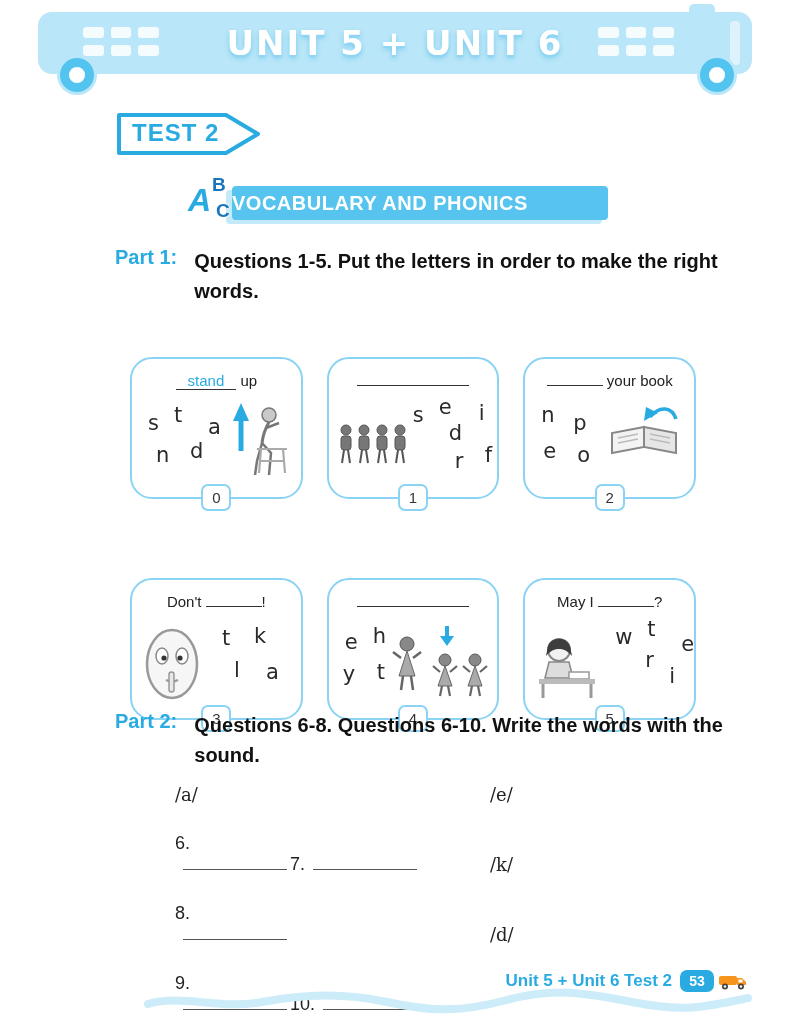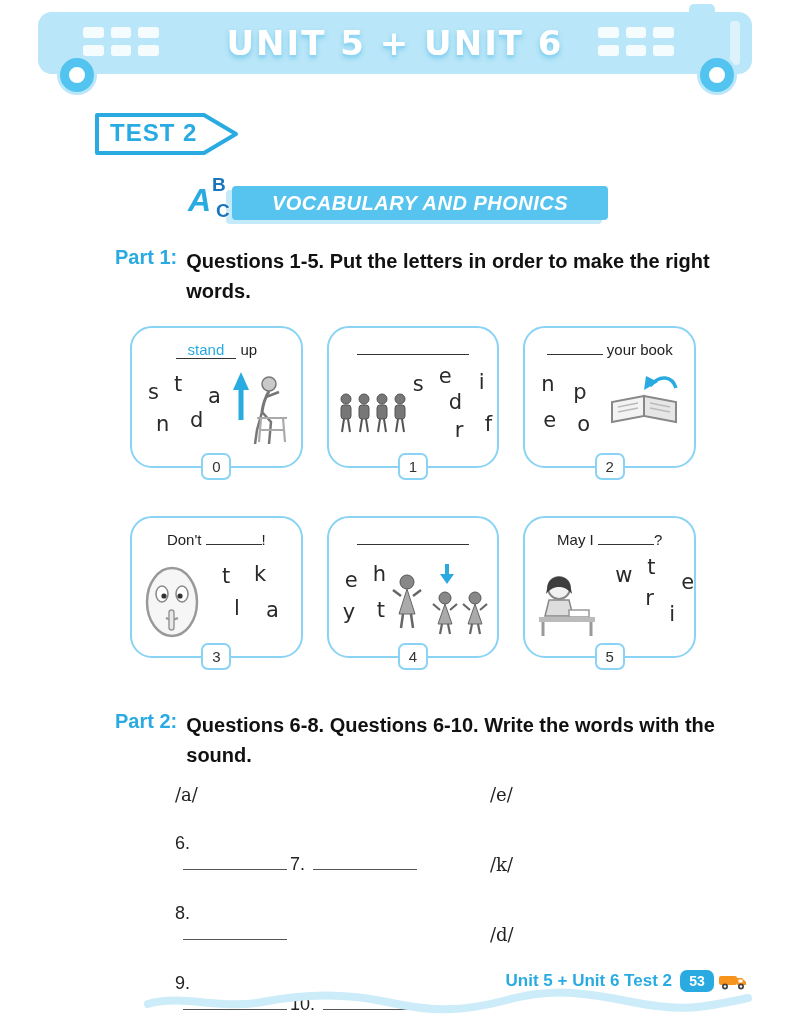--- a/index.html
+++ b/index.html
@@ -20,48 +20,48 @@
   .wg-left { left:45px; } .wg-right { right:78px; }
   .bus-title { position:absolute; left:0; right:0; top:11px; text-align:center;
                font-size:34px; font-weight:bold; letter-spacing:2px; color:#fff;
                font-family:"DejaVu Sans", sans-serif;
                text-shadow: 0 2px 0 #8fd4f2, 0 3px 5px rgba(41,171,226,.45); }
   .wheel { position:absolute; top:58px; width:34px; height:34px; border-radius:50%;
            background:#fff; border:9px solid #53c4ef; box-shadow:0 0 0 3px var(--banner); }
   .wheel-left { left:60px; } .wheel-right { left:700px; }
 
   
-  .test-badge { position:absolute; left:94px; top:112px; width:150px; height:44px; }
+  .test-badge { position:absolute; left:116px; top:112px; width:150px; height:44px; }
   .test-badge polygon { fill:#fff; stroke:var(--accent); stroke-width:4; stroke-linejoin:round; }
   .test-badge-label { position:absolute; left:16px; top:7px; font-size:24px; font-weight:bold;
                       color:var(--accent); letter-spacing:1px; }
 
   
   .section-banner { position:absolute; left:232px; top:186px; width:376px; height:34px;
                     background:var(--banner-deep); border-radius:4px;
                     box-shadow:-6px 4px 0 #c4eaf9; }
-  .section-title { display:block; text-align:center; line-height:34px; font-size:20px;
-                   font-weight:bold; color:#fff; letter-spacing:.5px;font-style:italic; }
+  .section-title { display:block; text-align:left; line-height:34px; font-size:20px;
+                   font-weight:bold; color:#fff; letter-spacing:.5px; }
   .abc-icon { position:absolute; left:-44px; top:-10px; width:52px; height:52px; }
   .abc-icon span { position:absolute; font-weight:bold; text-shadow:0 0 3px #fff,0 0 3px #fff; }
   .abc-a { left:0; top:6px; font-size:32px; color:var(--accent); font-style:italic; }
   .abc-b { left:24px; top:-2px; font-size:19px; color:var(--accent-dark); }
   .abc-c { left:28px; top:24px; font-size:19px; color:var(--accent-dark); }
 
   
-  .part { position:absolute; left:115px; display:flex; gap:9px; font-size:20px; font-weight:bold; }
+  .part { position:absolute; left:115px; display:flex; gap:17px; font-size:20px; font-weight:bold; }
   .part-1 { top:246px; } .part-2 { top:710px;justify-content:space-between; }
   .part-label { color:var(--accent); white-space:nowrap; }
   .part-text { color:#111; width:545px; line-height:1.5; }
 
   
   .cards { position:absolute; left:130px; top:326px; width:566px;
            display:grid; grid-template-columns:repeat(3,1fr); column-gap:24px; row-gap:48px; }
   .card { position:relative; height:142px; border:2px solid var(--card-border);
-          border-radius:22px; background:#fff; }
+          border-radius:22px; background:#fff;margin-top:31px; }
   .prompt { position:absolute; top:13px; left:4px; right:4px; text-align:center;
             font-size:15px; color:#222; }
   .blank { display:inline-block; height:13px; border-bottom:1.6px solid #333; }
   .w-long { width:112px; } .w-med { width:56px; }
   .answer-blank { display:inline-block; border-bottom:1.6px solid #333; padding:0 12px; }
   .ans { color:var(--accent); }
   .letter { position:absolute; font-size:21px; color:#2a2a2a; font-family:"DejaVu Sans",sans-serif; }
   .illus { position:absolute; }
   .numbadge { position:absolute; left:50%; bottom:-14px; transform:translateX(-50%);
               width:30px; height:27px; background:#fff; border:2px solid var(--card-border);

